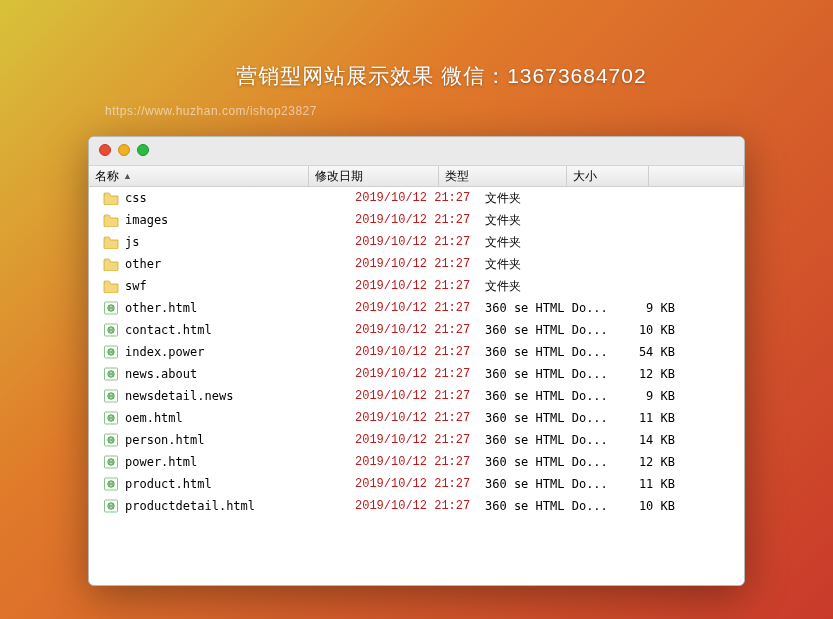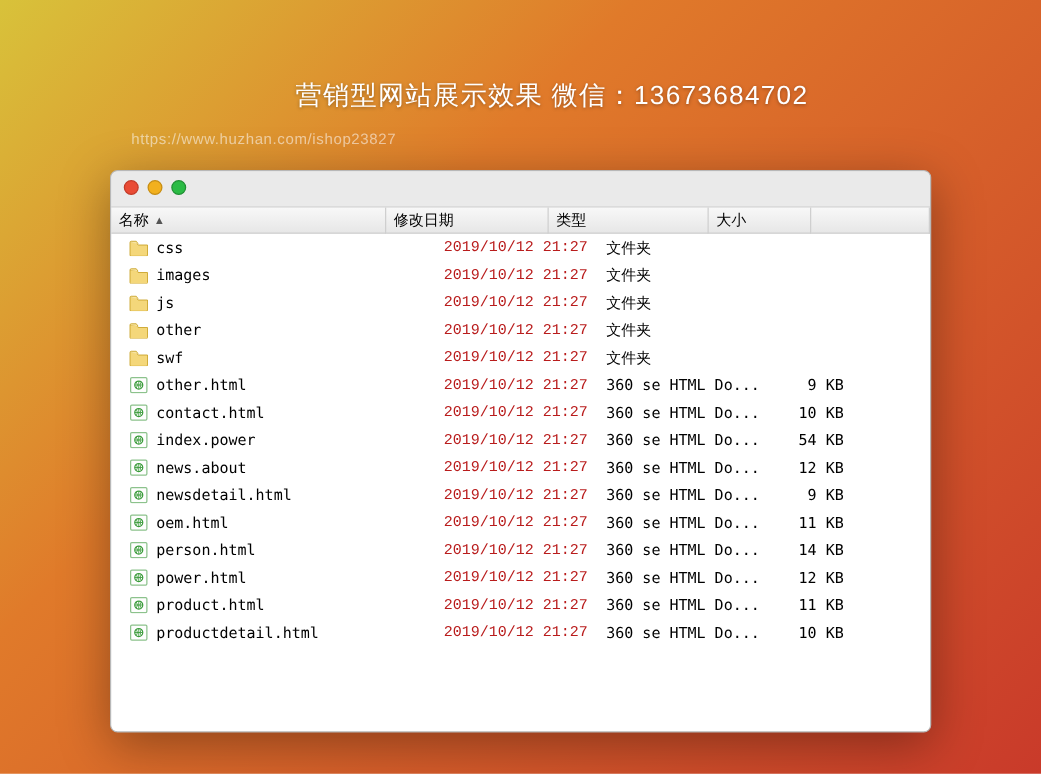--- a/index.html
+++ b/index.html
@@ -259,21 +259,21 @@
       </div>
       <div class="row">
         <div class="cell name">
           <span class="icon html">
             <svg width="16" height="14" viewBox="0 0 16 14">
               <rect x="1.5" y="1" width="13" height="12" rx="1" fill="#fefefe" stroke="#8cc28c" stroke-width="1"></rect>
               <circle cx="8" cy="7" r="3.2" fill="none" stroke="#3a9b3a" stroke-width="1"></circle>
               <path d="M5 7 h6 M8 4 v6 M6 4.5 q2 2.5 0 5 M10 4.5 q-2 2.5 0 5" fill="none" stroke="#3a9b3a" stroke-width="0.7"></path>
             </svg>
           </span>
-          <span>newsdetail.html</span>
+          <span>newsdetail.news</span>
         </div>
         <div class="cell date">2019/10/12 21:27</div>
         <div class="cell type">360 se HTML Do...</div>
         <div class="cell size">9 KB</div>
       </div>
       <div class="row">
         <div class="cell name">
           <span class="icon html">
             <svg width="16" height="14" viewBox="0 0 16 14">
               <rect x="1.5" y="1" width="13" height="12" rx="1" fill="#fefefe" stroke="#8cc28c" stroke-width="1"></rect>

